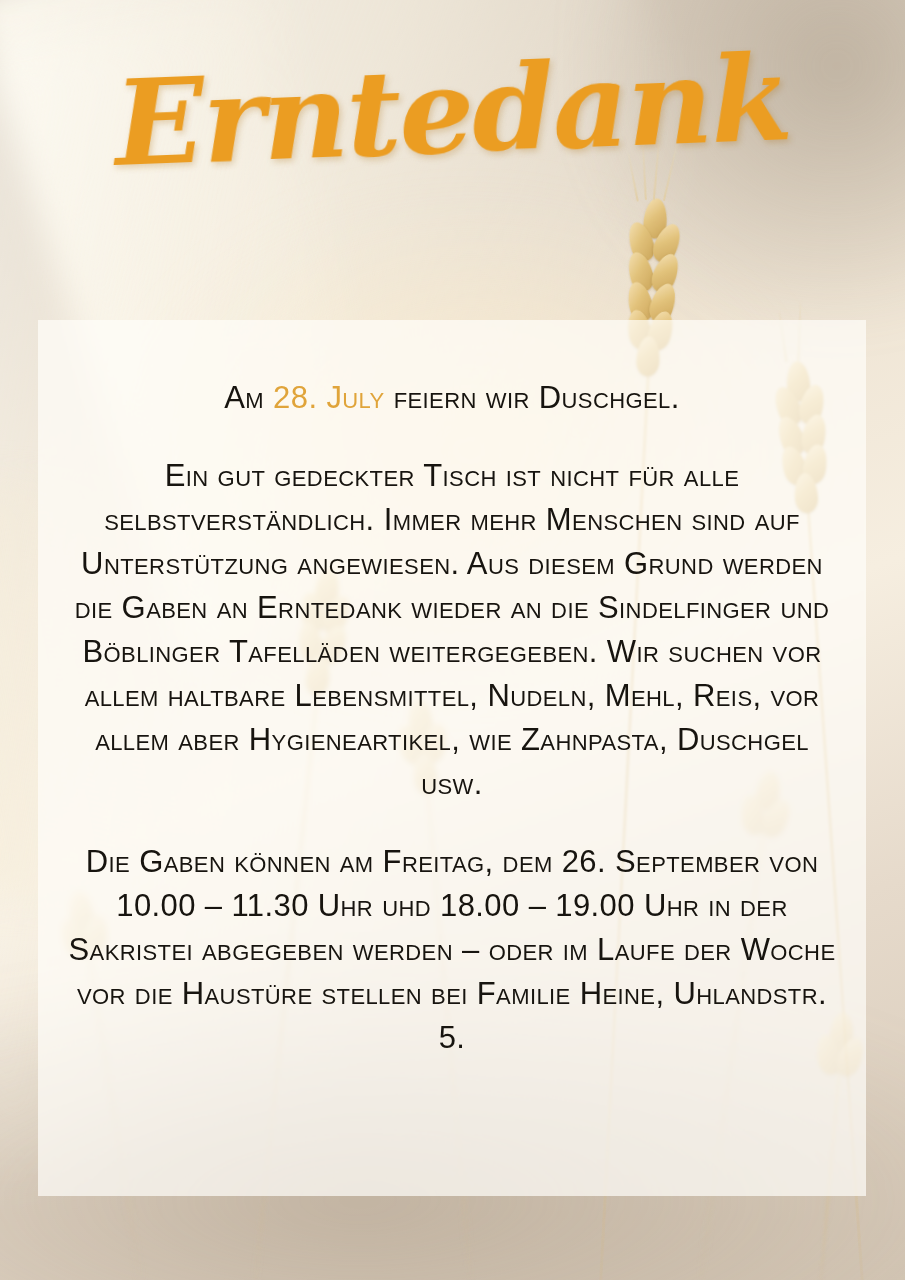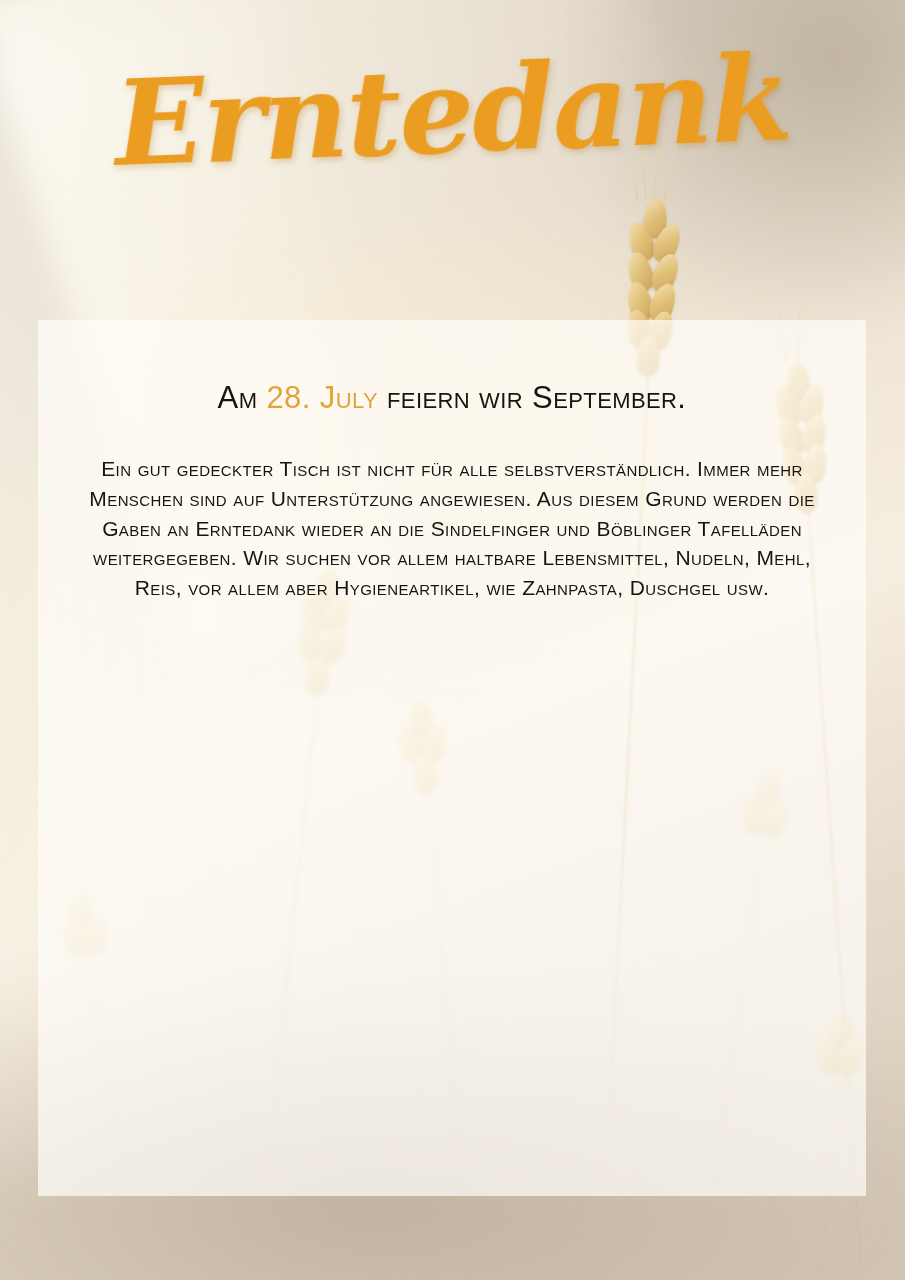--- a/index.html
+++ b/index.html
@@ -155,21 +155,21 @@
     letter-spacing: 0.4px;
     color: #17140f;
   }
   .para { margin: 0 0 0 0; }
   .para + .para { margin-top: 34px; }
   .accent {
     color: #e0a43a;
     font-variant: small-caps;
   }
   .p-lead { font-size: 31px; }
-  .p-mid { font-size: 21px; }
+  .p-mid { font-size: 31px; }
   .p-last { font-size: 31px; }
 
   
   .fg-blur-left {
     position: absolute;
     left: -40px;
     top: 480px;
     width: 300px;
     height: 420px;
     background: linear-gradient(80deg, rgba(245,235,214,0.55), rgba(245,235,214,0) 70%);
@@ -279,22 +279,23 @@
   </div>
 
   <div class="fg-blur-left"></div>
 
   <div class="title">Erntedank</div>
 
   <div class="panel">
     <div class="panel-inner">
 
       <p class="body-text para p-lead">
-        <span>Am </span><span class="accent">28. July</span><span> feiern wir September.</span>
+        <span>Am </span><span class="accent">28. July</span><span> feiern wir Duschgel.</span>
       </p>
 
       <p class="body-text para p-mid">Ein gut gedeckter Tisch ist nicht für alle selbstverständlich. Immer mehr Menschen sind auf  Unterstützung angewiesen. Aus diesem Grund werden die Gaben an Erntedank wieder an die Sindelfinger und Böblinger Tafelläden weitergegeben. Wir suchen vor allem haltbare Lebensmittel, Nudeln, Mehl, Reis, vor allem aber Hygieneartikel, wie Zahnpasta, Duschgel usw.</p>
 
+      <p class="body-text para p-last">Die Gaben können am Freitag, dem 26. September von 10.00 – 11.30 Uhr uhd 18.00 – 19.00 Uhr in der Sakristei abgegeben werden – oder im Laufe der Woche vor die Haustüre stellen bei Familie Heine, Uhlandstr. 5.</p>
 
     </div>
   </div>
 
 </div>
 
 </body></html>

